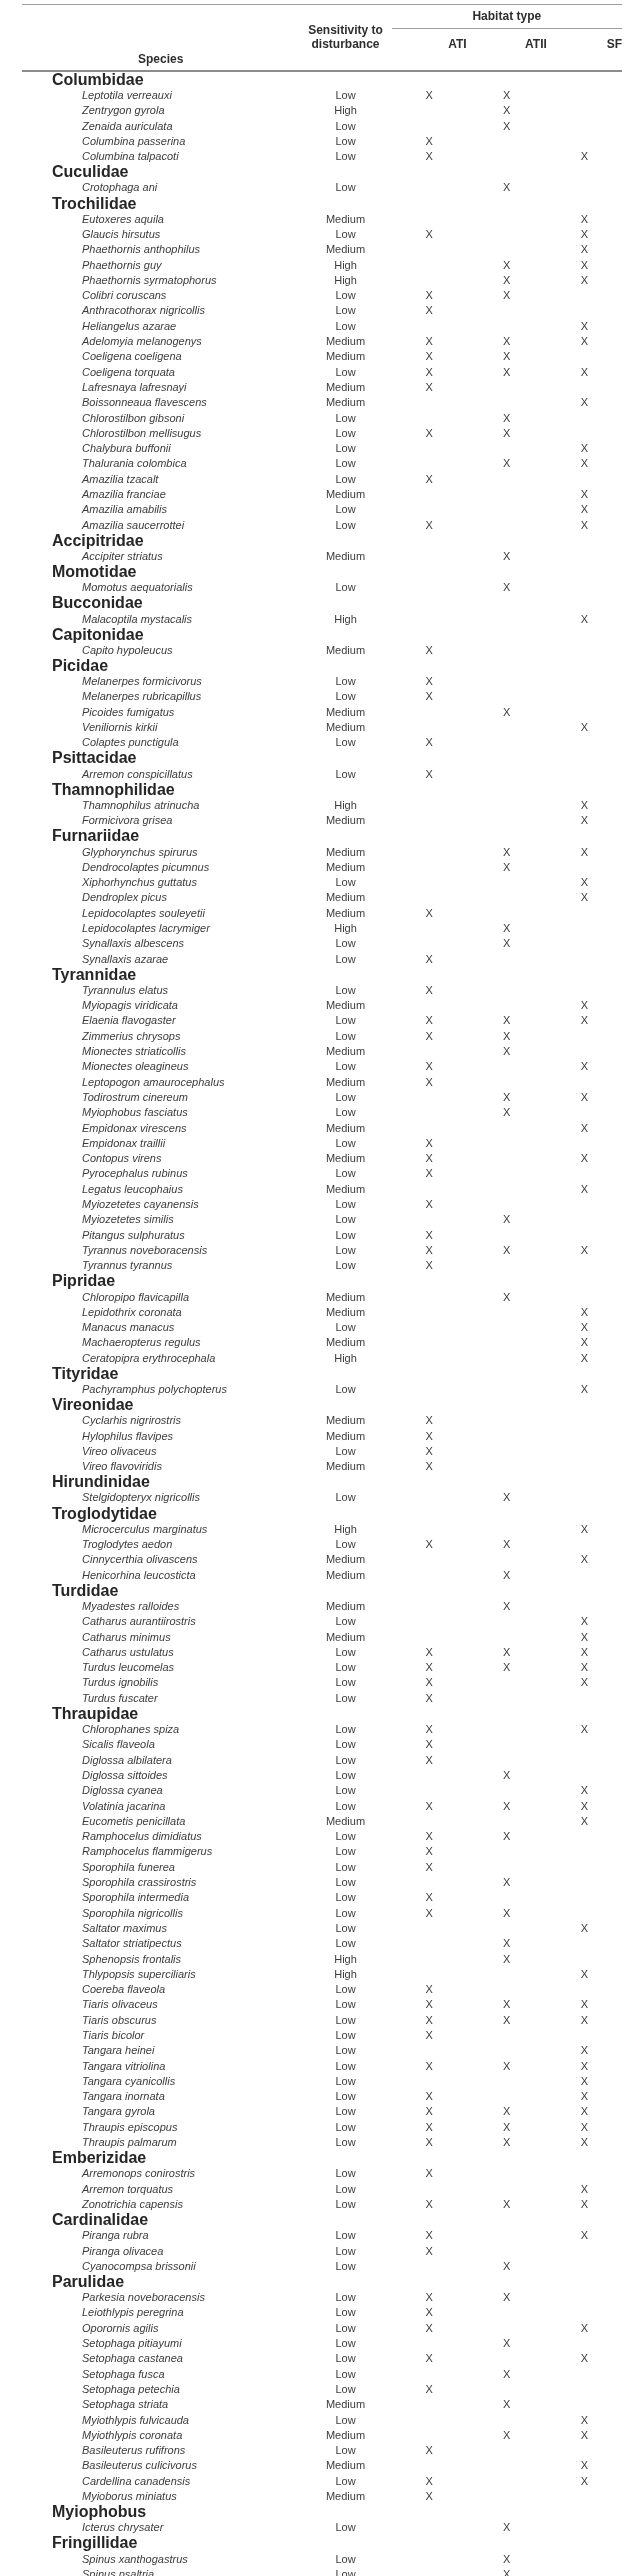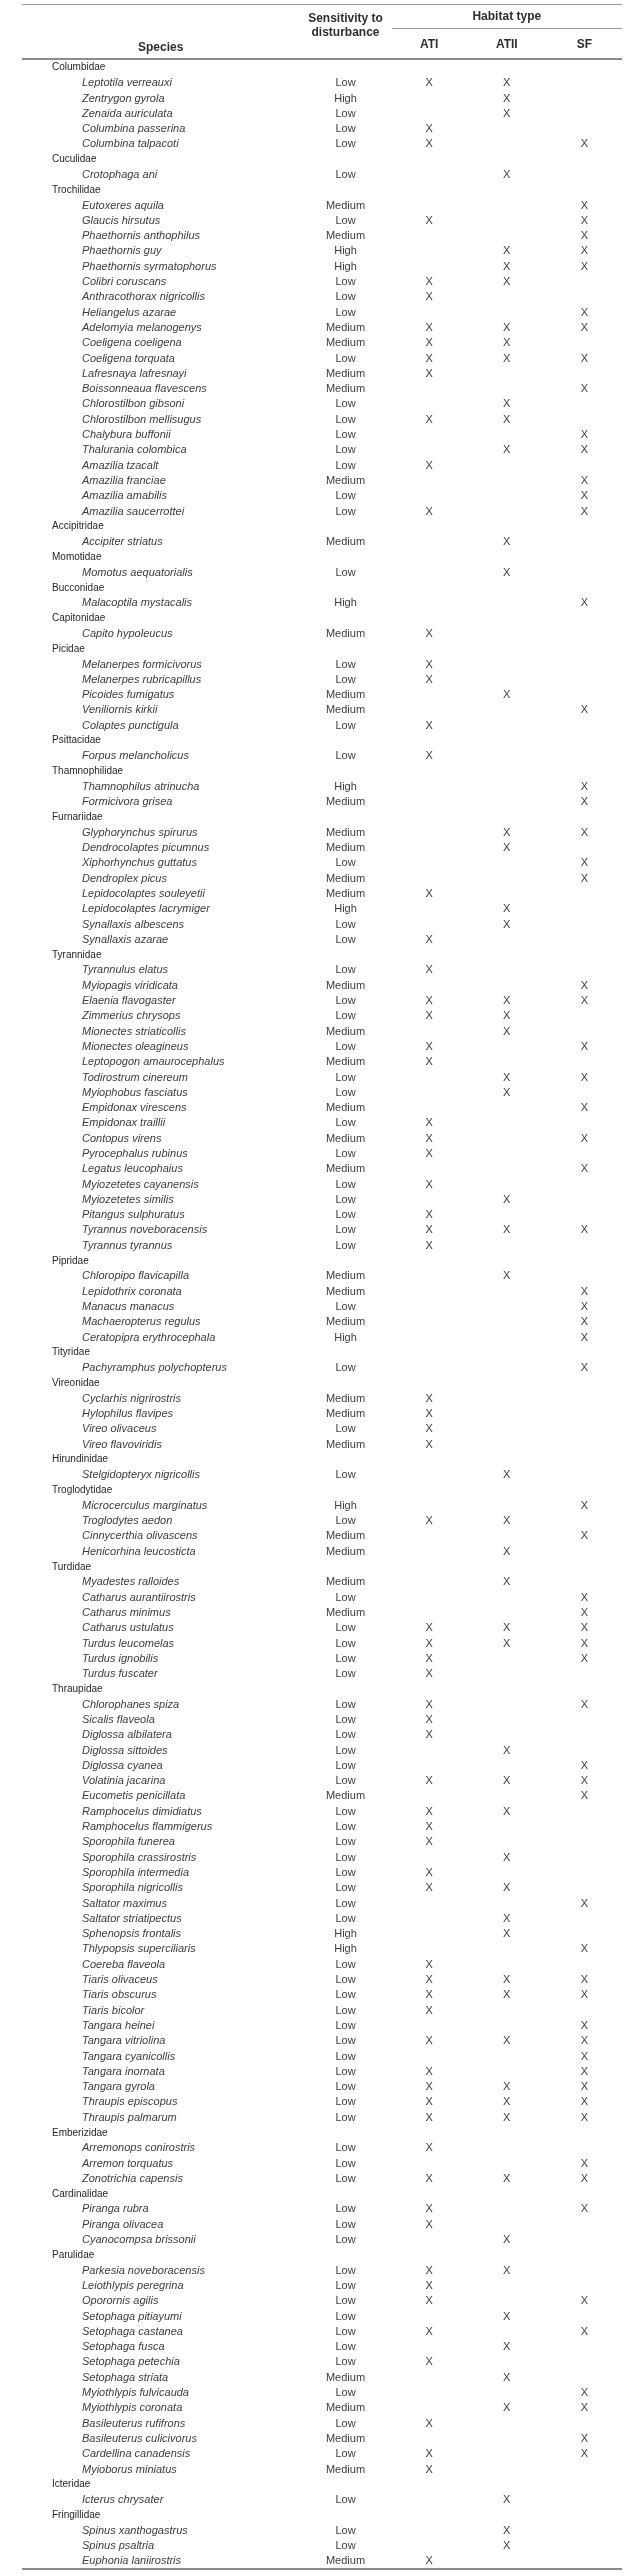--- a/index.html
+++ b/index.html
@@ -11,26 +11,26 @@
   table.species-table{
     border-collapse:collapse;table-layout:fixed;
     margin-left:22px;width:600px;
     border-top:1.7px solid #9a9a9a;
     border-bottom:2.5px solid #8c8c8c;
   }
   thead th{font-weight:bold;color:#2e2e2e;font-size:12px;padding:0;vertical-align:bottom;}
   th.col-species{text-align:center;padding-bottom:4px;}
   th.col-sens{text-align:center;line-height:1.15;padding-bottom:18px;}
   th.habitat-group{text-align:center;height:22.6px;vertical-align:middle;border-bottom:1.7px solid #9a9a9a;}
-  tr.subhead th{height:22px;text-align:center;padding-bottom:7px;}
+  tr.subhead th{height:22px;text-align:right;padding-bottom:19px;}
   thead tr.subhead th, thead tr.tophead th{border-bottom:2.5px solid #8c8c8c;}
   thead tr.tophead th.habitat-group{border-bottom:1.7px solid #9a9a9a;}
   tbody td{height:15.3px;line-height:1;font-size:11px;padding:0;vertical-align:middle;
     white-space:nowrap;overflow:hidden;}
-  td.family{font-weight:normal;color:#262626;padding-left:30px;font-size:10px;}
+  td.family{font-weight:bold;color:#262626;padding-left:30px;font-size:16px;}
   td.species{font-style:italic;padding-left:60px;color:#3c3c3c;}
   td.sens,td.mark{text-align:center;color:#3c3c3c;}
 </style>
 </head>
 <body>
 
 <div class="page">
   <table class="species-table">
     <colgroup>
       <col style="width:277px">
@@ -328,21 +328,21 @@
           <td class="species">Colaptes punctigula</td>
           <td class="sens">Low</td>
           <td class="mark">X</td>
           <td class="mark"></td>
           <td class="mark"></td>
         </tr>
         <tr>
           <td colspan="5" class="family">Psittacidae</td>
         </tr>
         <tr>
-          <td class="species">Forpus melancholicus</td>
+          <td class="species">Arremon conspicillatus</td>
           <td class="sens">Low</td>
           <td class="mark">X</td>
           <td class="mark"></td>
           <td class="mark"></td>
         </tr>
         <tr>
           <td colspan="5" class="family">Thamnophilidae</td>
         </tr>
         <tr>
           <td class="species">Thamnophilus atrinucha</td>
@@ -1067,21 +1067,21 @@
           <td class="mark">X</td>
         </tr>
         <tr>
           <td class="species">Myioborus miniatus</td>
           <td class="sens">Medium</td>
           <td class="mark">X</td>
           <td class="mark"></td>
           <td class="mark"></td>
         </tr>
         <tr>
-          <td colspan="5" class="family">Icteridae</td>
+          <td colspan="5" class="family">Myiophobus</td>
         </tr>
         <tr>
           <td class="species">Icterus chrysater</td>
           <td class="sens">Low</td>
           <td class="mark"></td>
           <td class="mark">X</td>
           <td class="mark"></td>
         </tr>
         <tr>
           <td colspan="5" class="family">Fringillidae</td>

